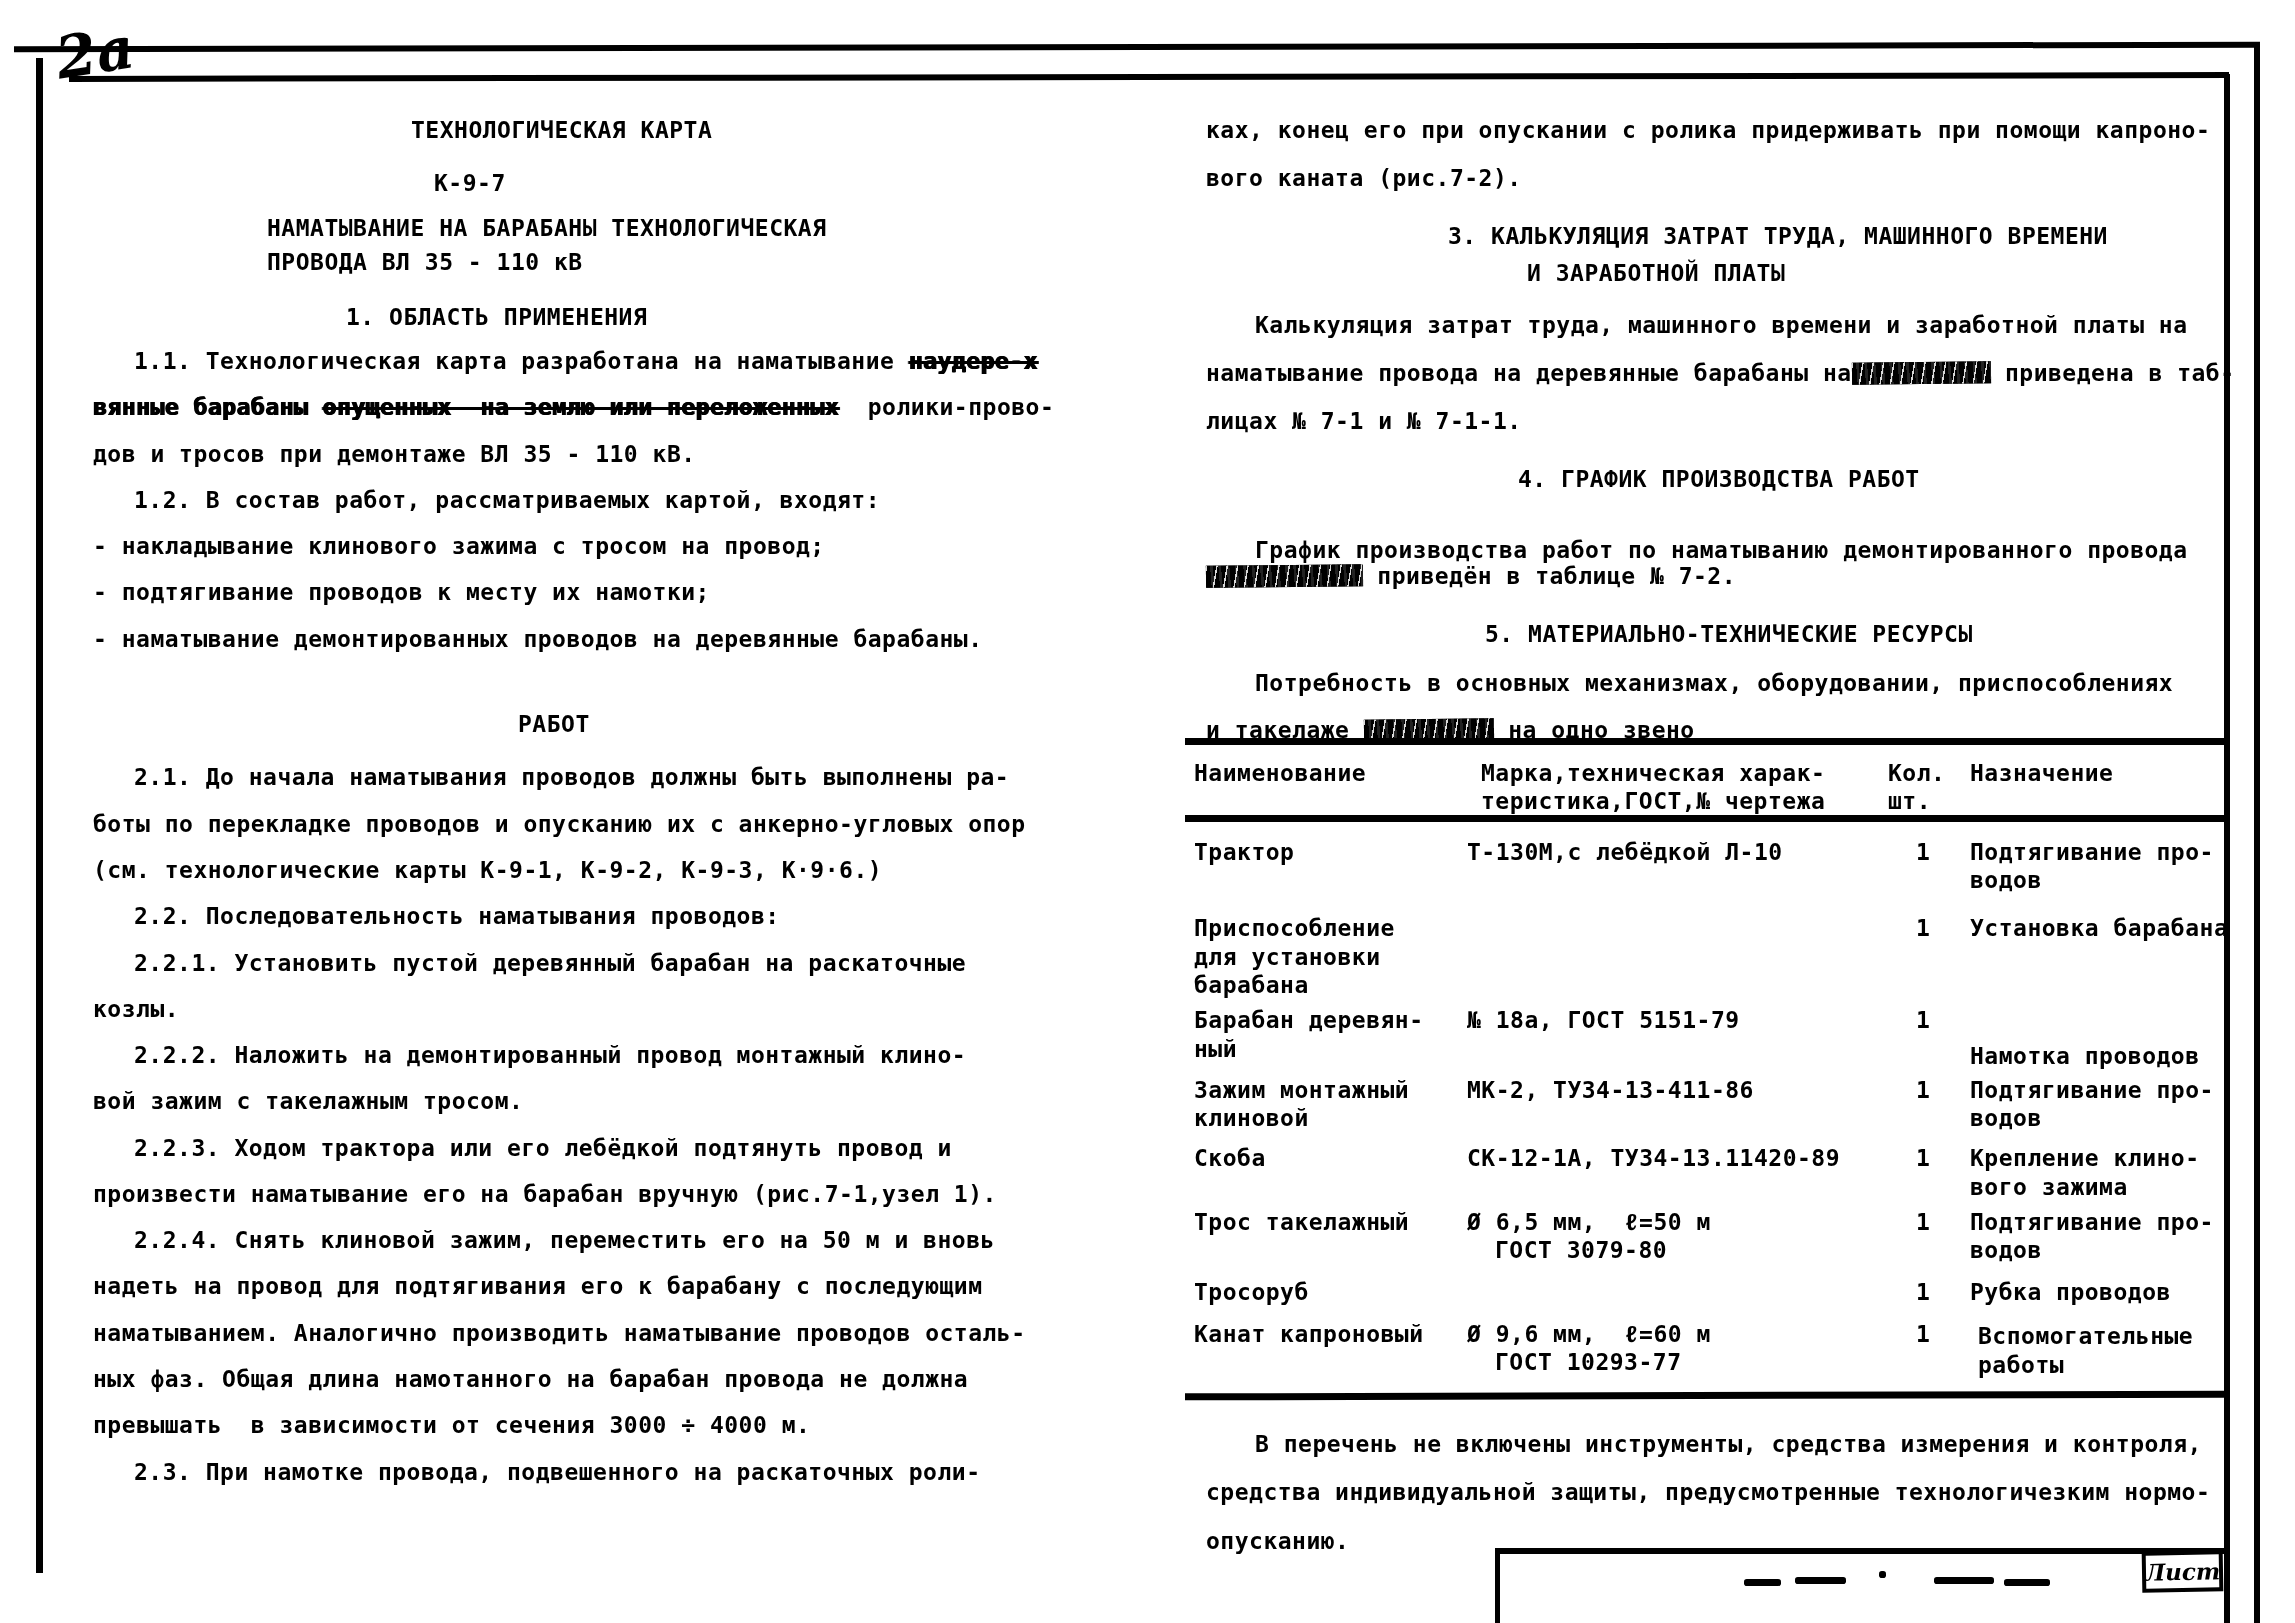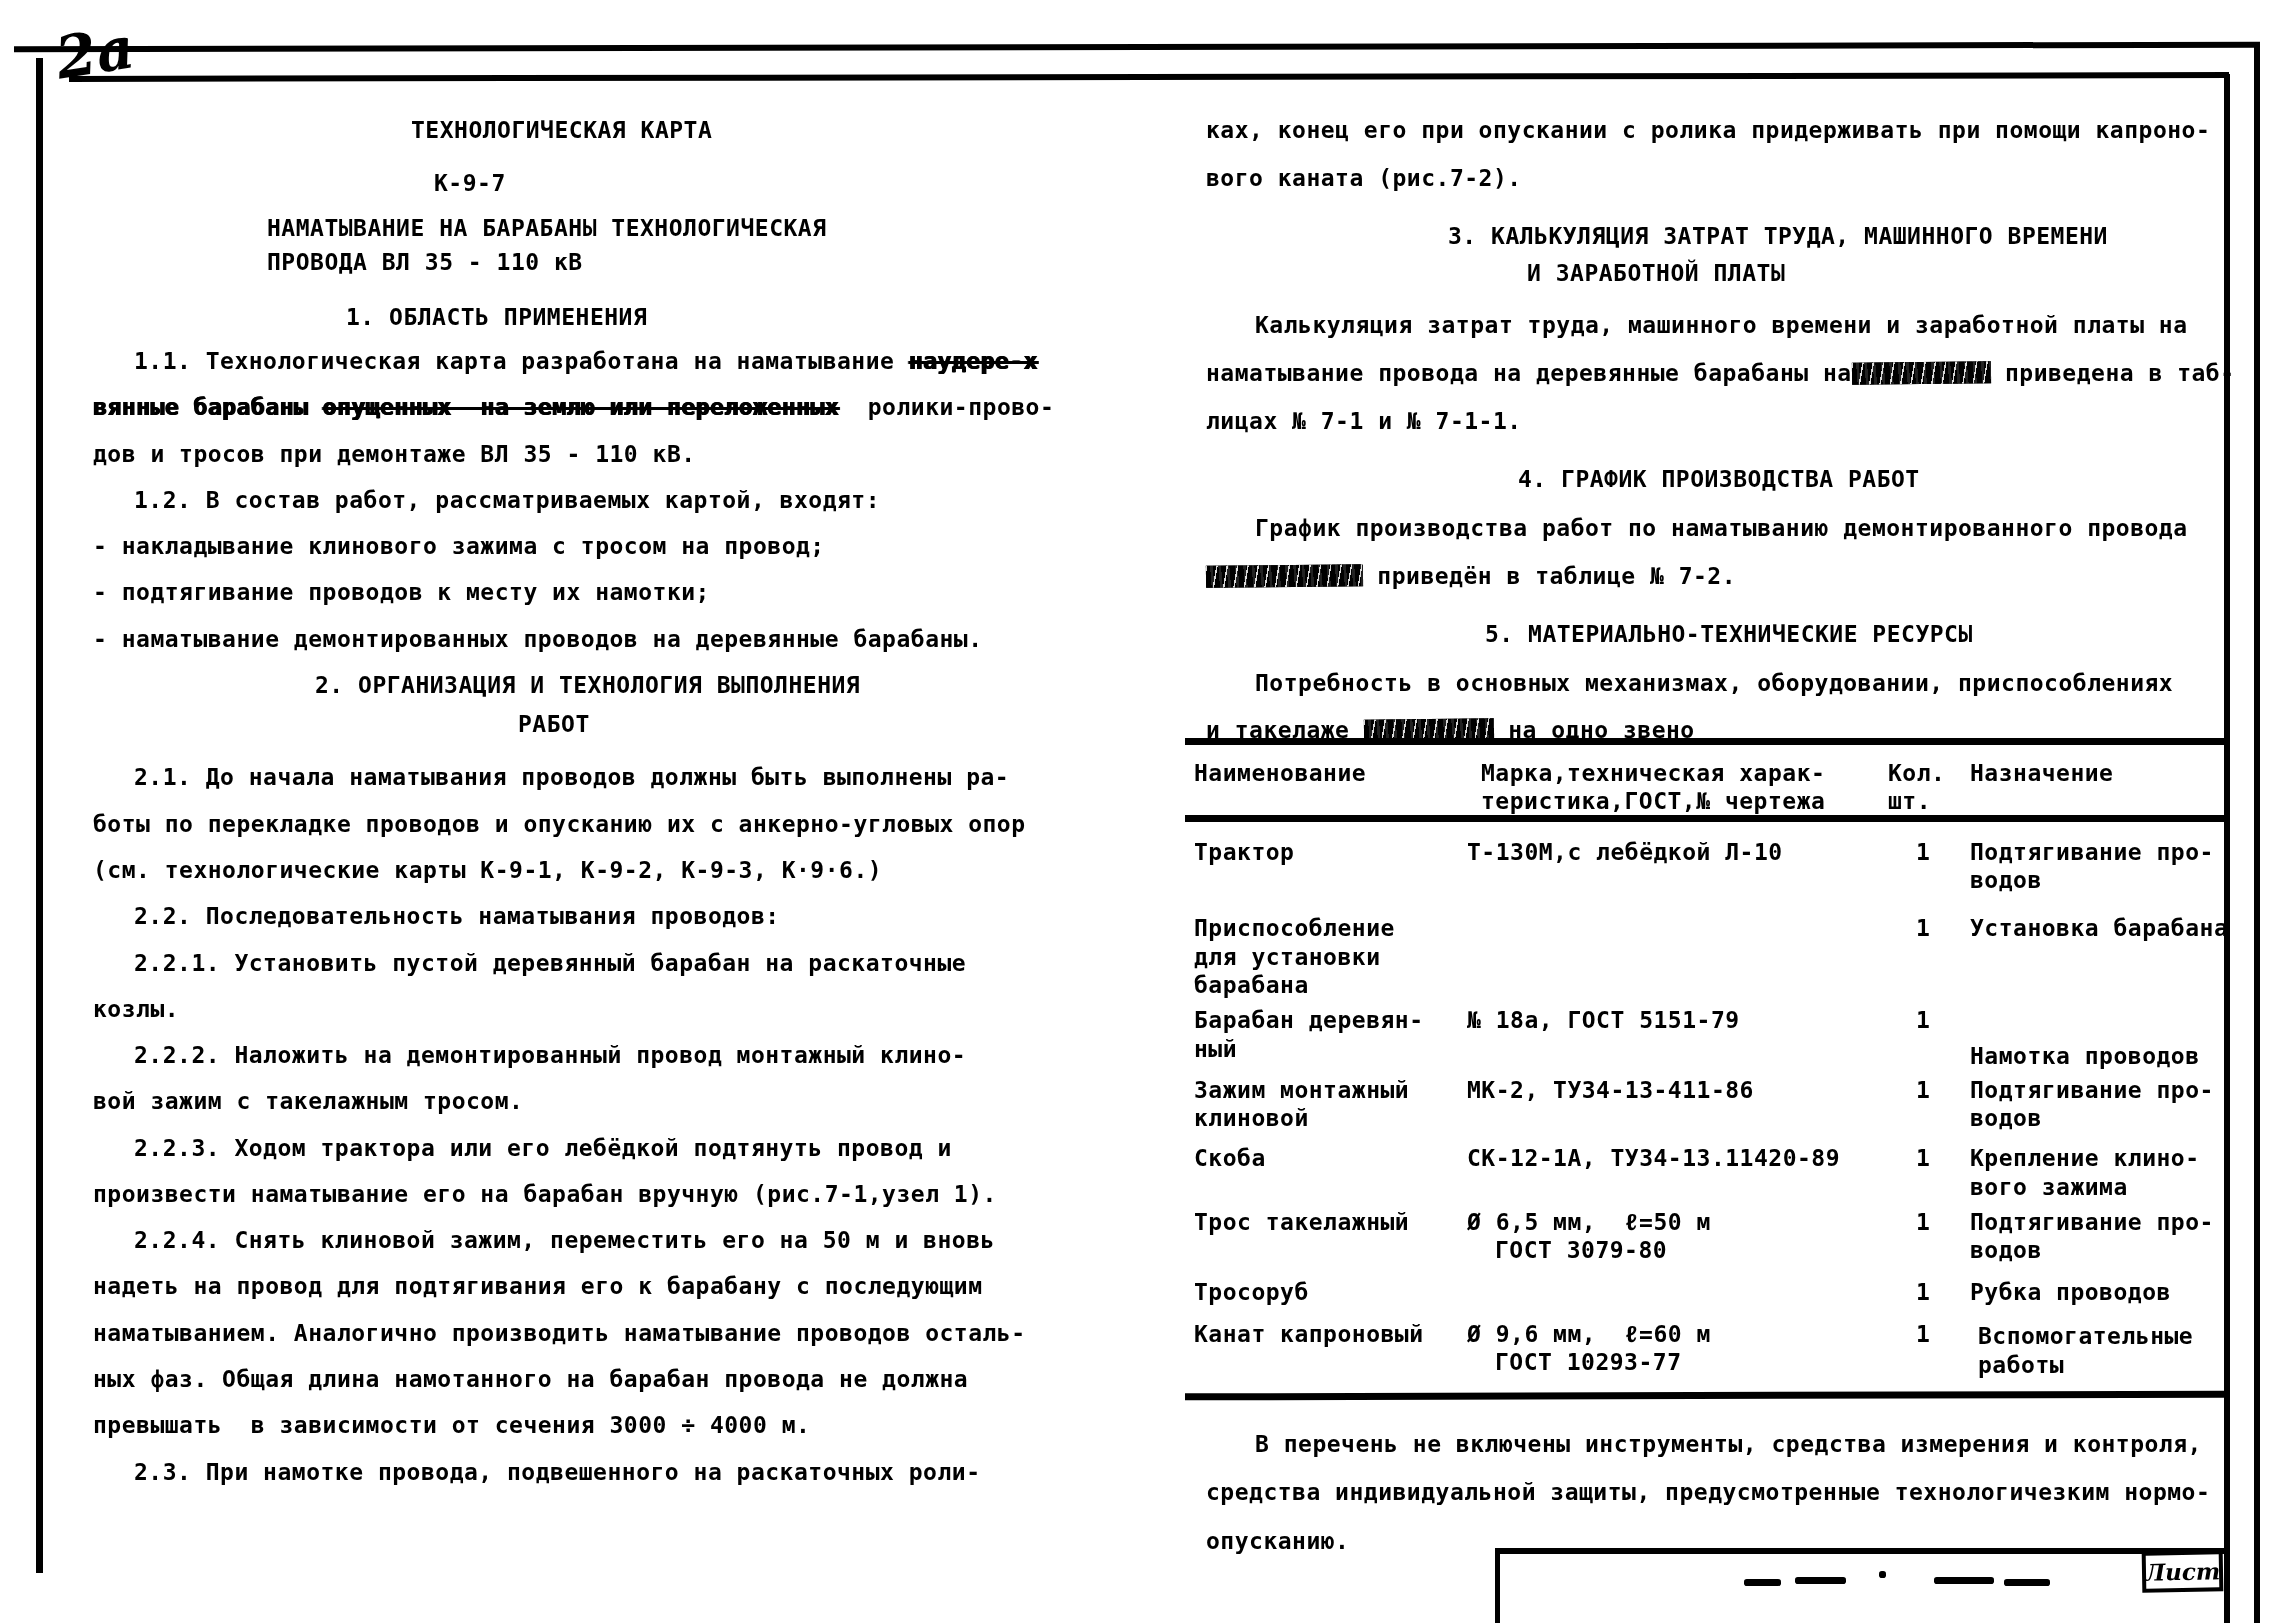--- a/index.html
+++ b/index.html
@@ -59,21 +59,20 @@
 
   <div class="t" style="left:134px;top:347px;"><span>1.1. Технологическая карта разработана на наматывание </span><span class="xx smear">наудере-х</span></div>
   <div class="t" style="left:93px;top:393px;"><span class="smear">вянные барабаны </span><span class="xx smear">опущенных </span><span class="xx smear"> на землю или переложенных</span><span>  ролики-прово-</span></div>
   <div class="t" style="left:93px;top:440px;">дов и тросов при демонтаже ВЛ 35 - 110 кВ.</div>
 
   <div class="t" style="left:134px;top:486px;text-align:right;">1.2. В состав работ, рассматриваемых картой, входят:</div>
   <div class="t" style="left:93px;top:532px;">- накладывание клинового зажима с тросом на провод;</div>
   <div class="t" style="left:93px;top:578px;">- подтягивание проводов к месту их намотки;</div>
   <div class="t" style="left:93px;top:625px;">- наматывание демонтированных проводов на деревянные барабаны.</div>
 
-  <div class="t" style="left:315px;top:671px;">2. ОРГАНИЗАЦИЯ И ТЕХНОЛОГИЯ ВЫПОЛНЕНИЯ</div>
   <div class="t" style="left:518px;top:710px;">РАБОТ</div>
 
   <div class="t" style="left:134px;top:763px;">2.1. До начала наматывания проводов должны быть выполнены ра-</div>
   <div class="t" style="left:93px;top:810px;">боты по перекладке проводов и опусканию их с анкерно-угловых опор</div>
   <div class="t" style="left:93px;top:856px;">(см. технологические карты К-9-1, К-9-2, К-9-3, К·9·6.)</div>
 
   <div class="t" style="left:134px;top:902px;">2.2. Последовательность наматывания проводов:</div>
   <div class="t" style="left:134px;top:949px;">2.2.1. Установить пустой деревянный барабан на раскаточные</div>
   <div class="t" style="left:93px;top:995px;">козлы.</div>
   <div class="t" style="left:134px;top:1041px;">2.2.2. Наложить на демонтированный провод монтажный клино-</div>
@@ -91,21 +90,21 @@
   <div class="t" style="left:1206px;top:164px;">вого каната (рис.7-2).</div>
 
   <div class="t" style="left:1448px;top:222px;">3. КАЛЬКУЛЯЦИЯ ЗАТРАТ ТРУДА, МАШИННОГО ВРЕМЕНИ</div>
   <div class="t" style="left:1527px;top:259px;">И ЗАРАБОТНОЙ ПЛАТЫ</div>
 
   <div class="t" style="left:1255px;top:311px;">Калькуляция затрат труда, машинного времени и заработной платы на</div>
   <div class="t" style="left:1206px;top:359px;"><span>наматывание провода на деревянные барабаны на</span><span class="scr" style="width:139px;"></span><span> приведена в таб-</span></div>
   <div class="t" style="left:1206px;top:407px;">лицах № 7-1 и № 7-1-1.</div>
 
   <div class="t" style="left:1518px;top:465px;">4. ГРАФИК ПРОИЗВОДСТВА РАБОТ</div>
-  <div class="t" style="left:1255px;top:514px;">График производства работ по наматыванию демонтированного провода</div>
+  <div class="t" style="left:1255px;top:536px;">График производства работ по наматыванию демонтированного провода</div>
   <div class="t" style="left:1206px;top:562px;"><span class="scr" style="width:157px;"></span><span> приведён в таблице № 7-2.</span></div>
 
   <div class="t" style="left:1485px;top:620px;">5. МАТЕРИАЛЬНО-ТЕХНИЧЕСКИЕ РЕСУРСЫ</div>
   <div class="t" style="left:1255px;top:669px;">Потребность в основных механизмах, оборудовании, приспособлениях</div>
   <div class="t" style="left:1206px;top:716px;"><span>и такелаже </span><span class="scr" style="width:130px;"></span><span> на одно звено</span></div>
 
   <div class="bar" style="left:1185px;top:738px;width:1039px;height:7.4px;"></div>
 
   <div class="t" style="left:1194px;top:759px;">Наименование</div>
   <div class="t" style="left:1481px;top:759px;">Марка,техническая харак-</div>

